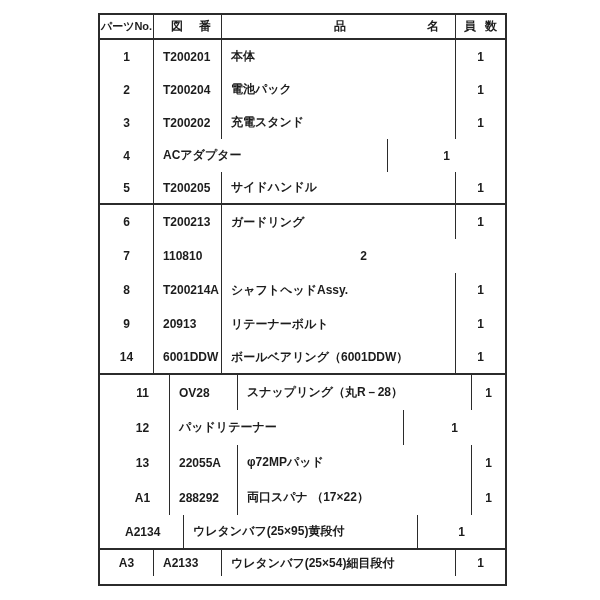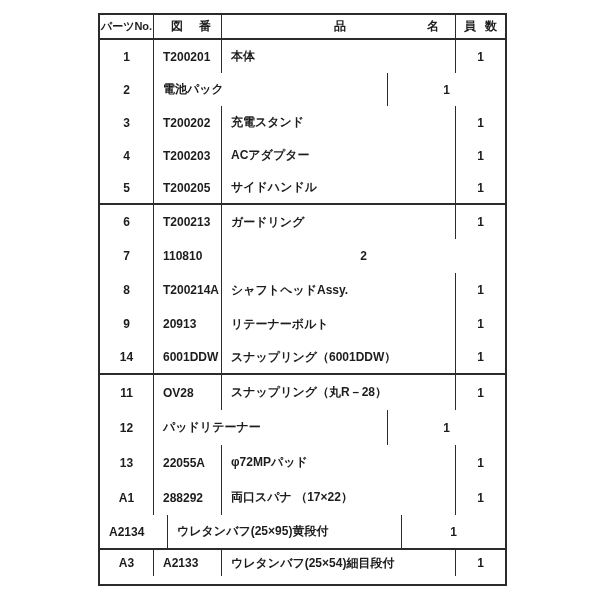--- a/index.html
+++ b/index.html
@@ -33,21 +33,21 @@
     background: var(--bg);
   }
   .thead {
     display: flex;
     height: 25px;
     border-bottom: 2px solid var(--border);
   }
   .tr { display: flex; }
   .g1 { height: 33px; }
   .g2 { height: 34px; }
-  .g3 { height: 35px; }
+  .g3 { height: 35px; padding-left: 16px; }
   .g4 { height: 26px; }
   .sep { border-bottom: 2px solid var(--border); }
   .cell {
     display: flex;
     align-items: center;
     overflow: hidden;
     white-space: nowrap;
   }
   .c1 { width: 54px; border-right: 1px solid var(--border); justify-content: center; }
   .c2 { width: 68px; border-right: 1px solid var(--border); padding-left: 9px; }
@@ -81,32 +81,32 @@
     </div>
 
     <div class="tr g1">
       <div class="cell c1">1</div>
       <div class="cell c2">T200201</div>
       <div class="cell c3">本体</div>
       <div class="cell c4">1</div>
     </div>
     <div class="tr g1">
       <div class="cell c1">2</div>
+      <div class="cell c2">T200204</div>
       <div class="cell c3">電池パック</div>
       <div class="cell c4">1</div>
     </div>
     <div class="tr g1">
       <div class="cell c1">3</div>
       <div class="cell c2">T200202</div>
       <div class="cell c3">充電スタンド</div>
       <div class="cell c4">1</div>
     </div>
     <div class="tr g1">
       <div class="cell c1">4</div>
-      <div class="cell c2">T200203</div>
       <div class="cell c3">ACアダプター</div>
       <div class="cell c4">1</div>
     </div>
     <div class="tr g1 sep">
       <div class="cell c1">5</div>
       <div class="cell c2">T200205</div>
       <div class="cell c3">サイドハンドル</div>
       <div class="cell c4">1</div>
     </div>
 
@@ -129,21 +129,21 @@
     </div>
     <div class="tr g2">
       <div class="cell c1">9</div>
       <div class="cell c2">20913</div>
       <div class="cell c3">リテーナーボルト</div>
       <div class="cell c4">1</div>
     </div>
     <div class="tr g2 sep">
       <div class="cell c1">14</div>
       <div class="cell c2">6001DDW</div>
-      <div class="cell c3">スナップリング（6001DDW）</div>
+      <div class="cell c3">ボールベアリング（6001DDW）</div>
       <div class="cell c4">1</div>
     </div>
 
     <div class="tr g3">
       <div class="cell c1">11</div>
       <div class="cell c2">OV28</div>
       <div class="cell c3">スナップリング（丸R－28）</div>
       <div class="cell c4">1</div>
     </div>
     <div class="tr g3">

